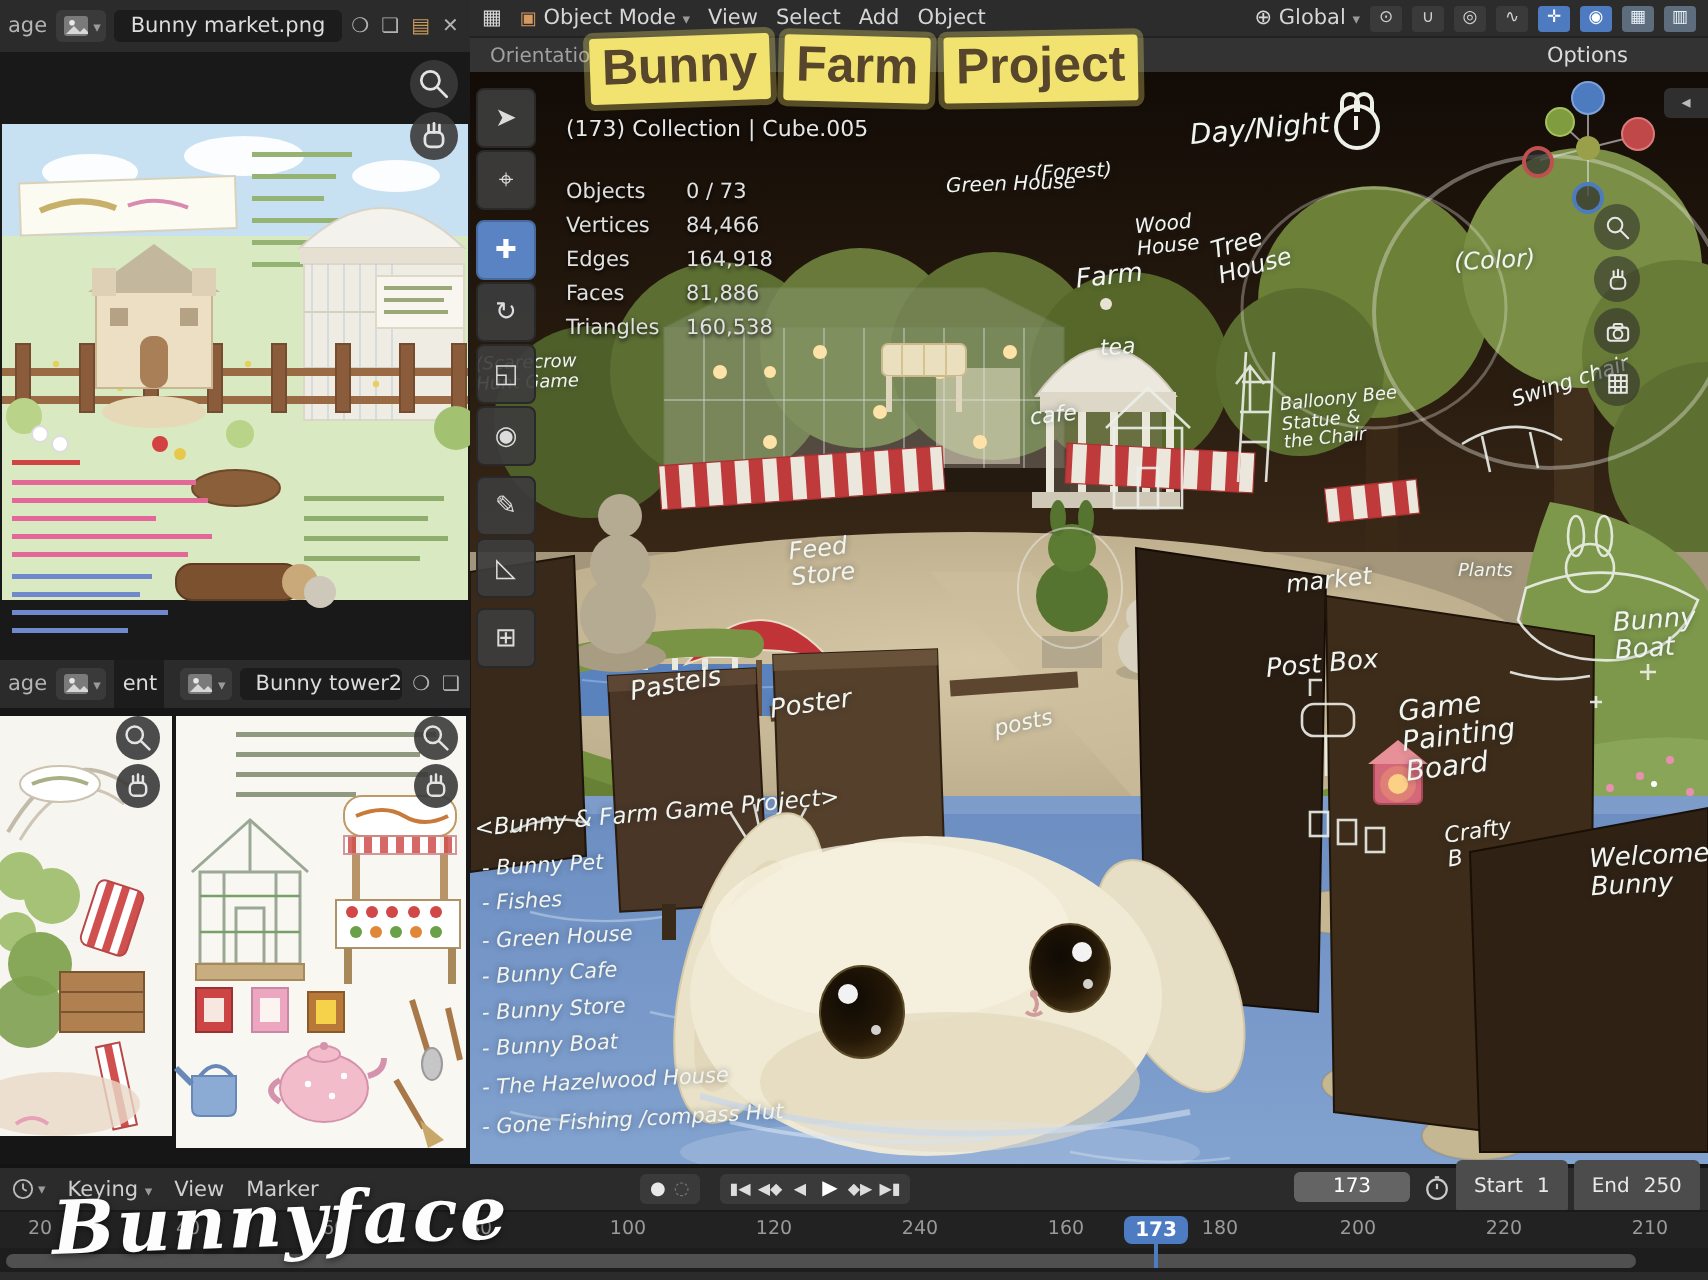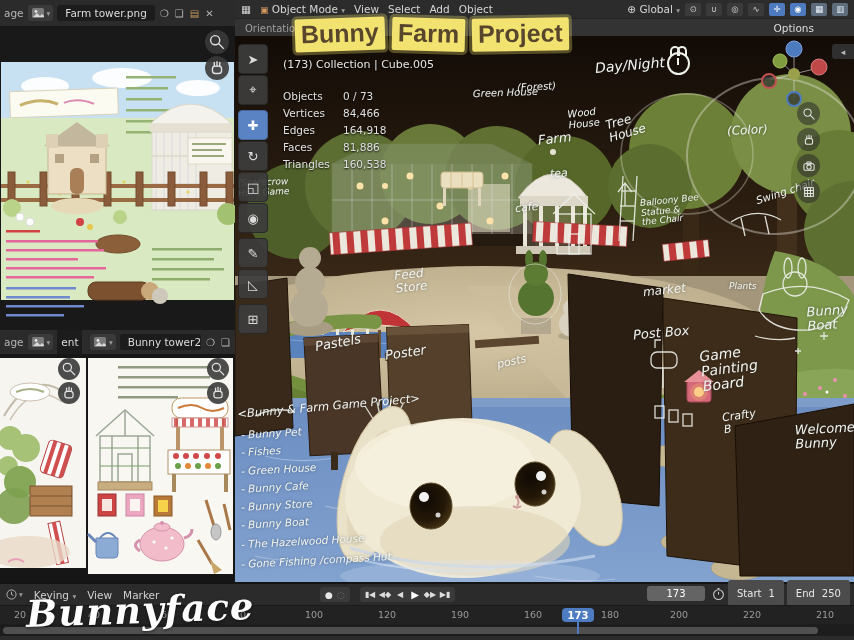--- a/index.html
+++ b/index.html
@@ -111,21 +111,21 @@
     <div class="ie-header">
       <span class="clip">age</span>
       <span class="ic-img">
         <svg width="14" height="12" viewBox="0 0 14 12">
             <rect x="1" y="1" width="12" height="10" rx="1.5" fill="#7a7a7a"></rect>
             <circle cx="5" cy="4.4" r="1.4" fill="#e8e8e8"></circle>
             <path d="M2,10 L6,6 L9,9 L11,7 L13,9 V10 Z" fill="#d8d8d8"></path>
           </svg>
         <i class="car">▾</i>
       </span>
-      <span class="fname">Farm tower.png</span>
+      <span class="fname">Bunny market.png</span>
       <span class="hic">❍</span>
       <span class="hic">❏</span>
       <span class="hic folder">▤</span>
       <span class="hic">✕</span>
     </div>
     <div class="ie-body">
       <svg width="235" height="304" viewBox="0 0 235 304">
         <rect x="0" y="0" width="235" height="304" fill="#191919"></rect>
         <rect x="1" y="36" width="233" height="238" fill="#d9e9c1"></rect>
         <rect x="1" y="36" width="233" height="56" fill="#c7e0f2"></rect>
@@ -911,21 +911,21 @@
         </span>
       </span>
     </div>
     <div class="ruler">
       <span class="tick" style="left:20px">20</span>
       <span class="tick" style="left:94px">40</span>
       <span class="tick" style="left:167px">60</span>
       <span class="tick" style="left:240px">80</span>
       <span class="tick" style="left:314px">100</span>
       <span class="tick" style="left:387px">120</span>
-      <span class="tick" style="left:460px">190</span>
+      <span class="tick" style="left:460px">240</span>
       <span class="tick" style="left:533px">160</span>
       <span class="tick" style="left:610px">180</span>
       <span class="tick" style="left:679px">200</span>
       <span class="tick" style="left:752px">220</span>
       <span class="tick" style="left:825px">210</span>
       <span class="curbadge">173</span>
     </div>
     <div class="playline"></div>
     <div class="scroll">
         <div class="sbar"></div>

